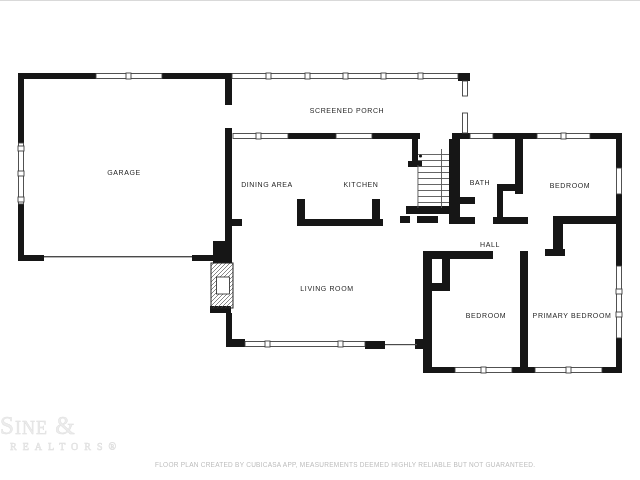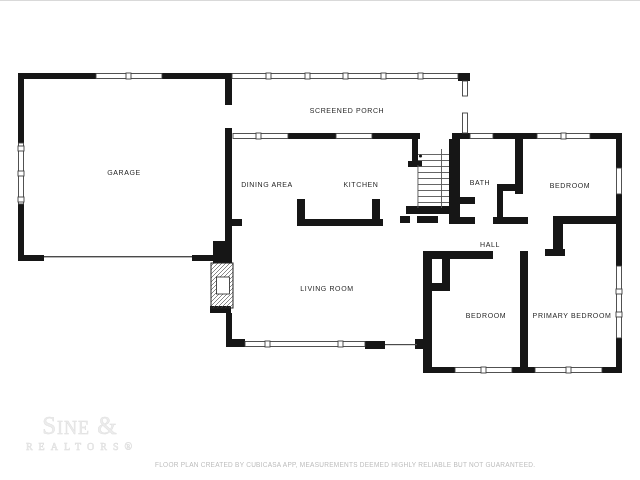--- a/index.html
+++ b/index.html
@@ -8,27 +8,27 @@
     border-top:1px solid #d9d9d9;overflow:hidden;
     font-family:"Liberation Sans",sans-serif;
   }
   #plan-svg{position:absolute;left:0;top:0;}
   .room-label{
     font-family:"Liberation Sans",sans-serif;
     font-size:7px;letter-spacing:.6px;fill:#1c1c1c;
     text-anchor:middle;
   }
   .watermark{
-    position:absolute;left:0px;top:412px;width:160px;text-align:center;
+    position:absolute;left:0px;top:412px;width:160px;text-align:left;
     font-family:"Liberation Serif",serif;color:#ececec;line-height:1;
     -webkit-text-stroke:.5px #e0e0e0;user-select:none;
   }
   .wm-line1{font-size:25px;font-variant:small-caps;letter-spacing:1px;}
   .wm-line2{font-size:25px;font-variant:small-caps;letter-spacing:1px;margin-top:1px;}
-  .wm-line3{font-size:10px;letter-spacing:6px;margin-top:4px;padding-left:4px;}
+  .wm-line3{font-size:10px;letter-spacing:6px;margin-top:4px;padding-left:10px;}
   .disclaimer{
     position:absolute;left:155px;top:460px;width:480px;
     font-family:"Liberation Sans",sans-serif;font-size:6.5px;
     letter-spacing:.25px;color:#bcbcbc;white-space:nowrap;
   }
 </style>
 </head>
 <body>
 
 <div id="canvas">

